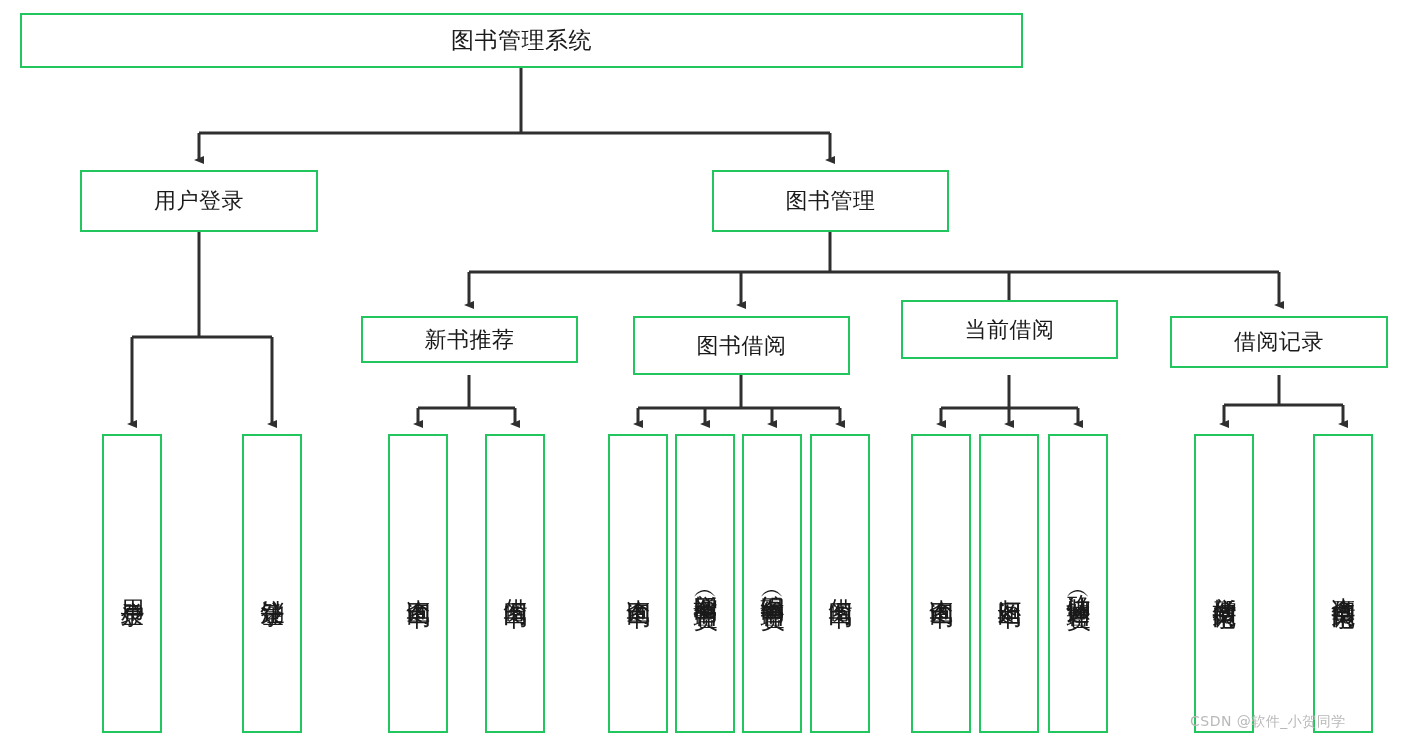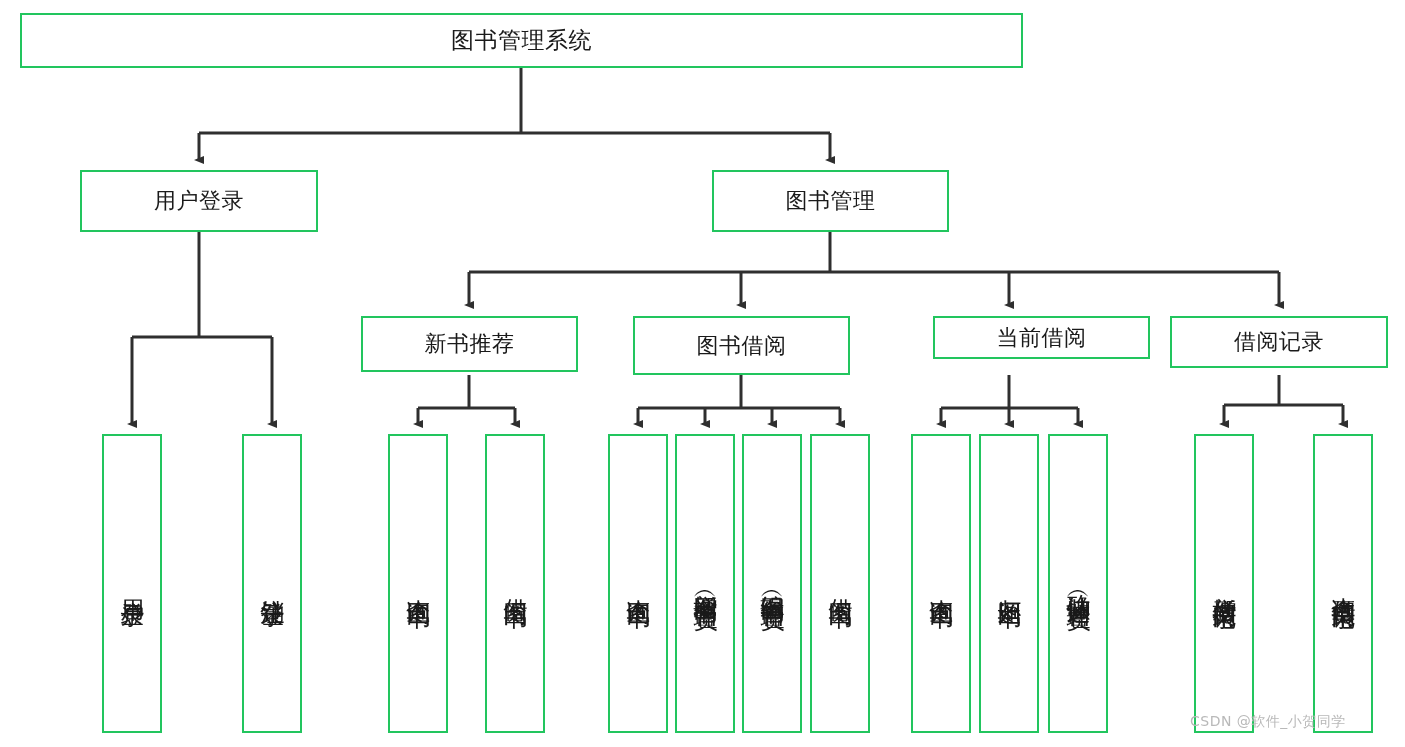--- a/index.html
+++ b/index.html
@@ -129,27 +129,27 @@
     <span class="node-label">图书管理系统</span>
   </div>
 
   <div class="node horiz" style="left:80px; top:170px; width:238px; height:62px;">
     <span class="node-label">用户登录</span>
   </div>
   <div class="node horiz" style="left:712px; top:170px; width:237px; height:62px;">
     <span class="node-label">图书管理</span>
   </div>
 
-  <div class="node horiz" style="left:361px; top:316px; width:217px; height:56px;">
+  <div class="node horiz" style="left:361px; top:316px; width:217px; height:47px;">
     <span class="node-label">新书推荐</span>
   </div>
   <div class="node horiz" style="left:633px; top:316px; width:217px; height:59px;">
     <span class="node-label">图书借阅</span>
   </div>
-  <div class="node horiz" style="left:901px; top:316px; width:217px; height:43px;margin-left:32px;">
+  <div class="node horiz" style="left:901px; top:300px; width:217px; height:59px;">
     <span class="node-label">当前借阅</span>
   </div>
   <div class="node horiz" style="left:1170px; top:316px; width:218px; height:52px;">
     <span class="node-label">借阅记录</span>
   </div>
 
   <div class="node vert" style="left:102px; top:434px; width:60px; height:299px;">
     <span class="node-label">用户登录</span>
   </div>
   <div class="node vert" style="left:242px; top:434px; width:60px; height:299px;">

